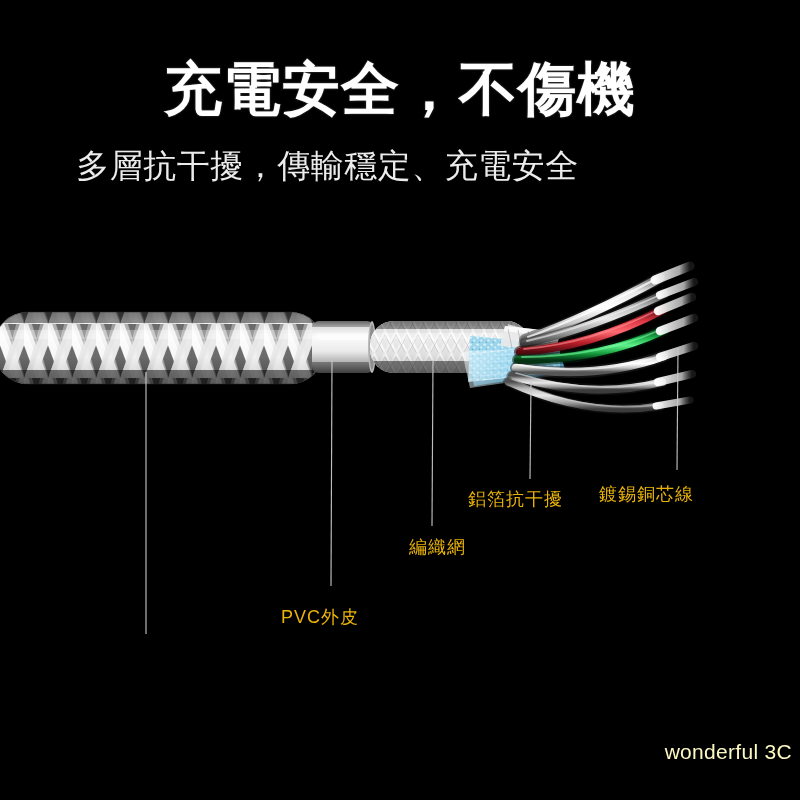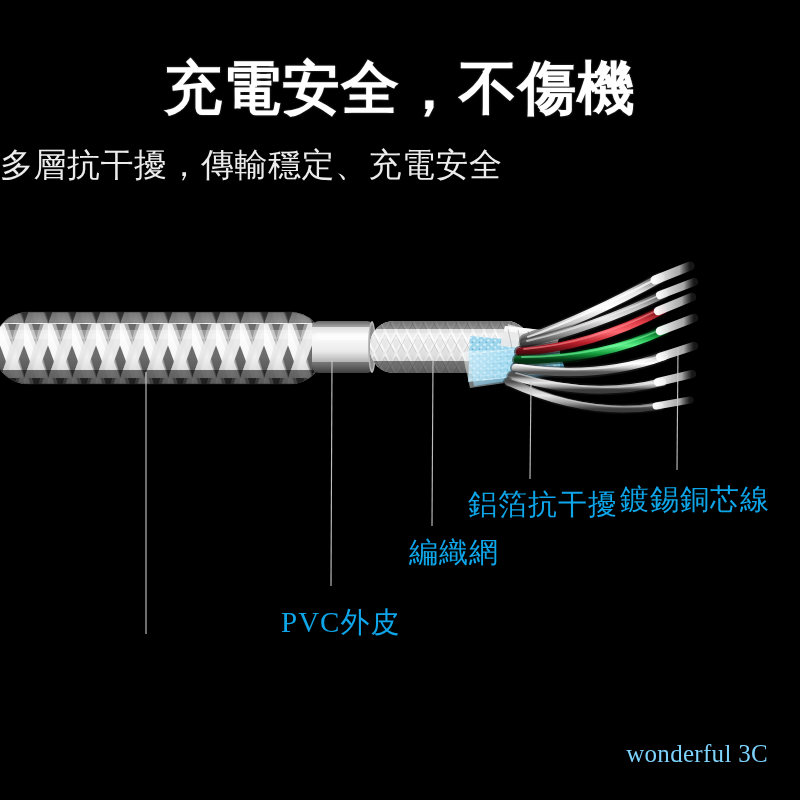--- a/index.html
+++ b/index.html
@@ -6,21 +6,21 @@
     margin: 0;
     padding: 0;
     background: #000000;
   }
   #page {
     position: relative;
     width: 800px;
     height: 800px;
     background: #000000;
     overflow: hidden;
-    font-family: Liberation Serif, serif;
+    font-family: Liberation Sans, sans-serif;
   }
 
   
   .title {
     position: absolute;
     left: 0;
     top: 56px;
     width: 800px;
     text-align: center;
     color: #ffffff;
@@ -29,64 +29,64 @@
     letter-spacing: 1px;
     line-height: 1.15;
     text-shadow: 0 0 2px rgba(255,255,255,0.35);
     white-space: nowrap;
   }
   .subtitle {
     position: absolute;
     left: 0;
     top: 146px;
     width: 655px;
-    text-align: left;
+    text-align: center;
     color: #ececec;
     font-size: 33px;
     font-weight: normal;
     letter-spacing: 0.5px;
     line-height: 1.2;
     white-space: nowrap;
   }
 
   
   .watermark {
     position: absolute;
-    right: 32px;
+    right: 8px;
     top: 740px;
-    color: #7dd3fc;
-    font-size: 25px;
+    color: #fef9c3;
+    font-size: 21px;
     letter-spacing: 0.3px;
     font-weight: normal;
   }
 
   
   #cable {
     position: absolute;
     left: 0;
     top: 0;
     width: 800px;
     height: 800px;
     pointer-events: none;
   }
 
   
   .callout {
     position: absolute;
-    color: #0ea5e9;
-    font-size: 29px;
+    color: #eab308;
+    font-size: 18px;
     letter-spacing: 1px;
     white-space: nowrap;
     line-height: 1;
   }
   .callout.c0 { left: 84px;  top: 643px; }
   .callout.c1 { left: 281px; top: 608px; }
   .callout.c2 { left: 409px; top: 538px; }
   .callout.c3 { left: 468px; top: 490px; }
-  .callout.c4 { left: 620px; top: 485px; }
+  .callout.c4 { left: 599px; top: 485px; }
 </style>
 </head>
 <body>
 
 <div id="page">
 
   <svg id="cable" viewBox="0 0 800 800">
     <defs>
 
       <linearGradient id="gNylon" x1="0" y1="0" x2="0" y2="1">

